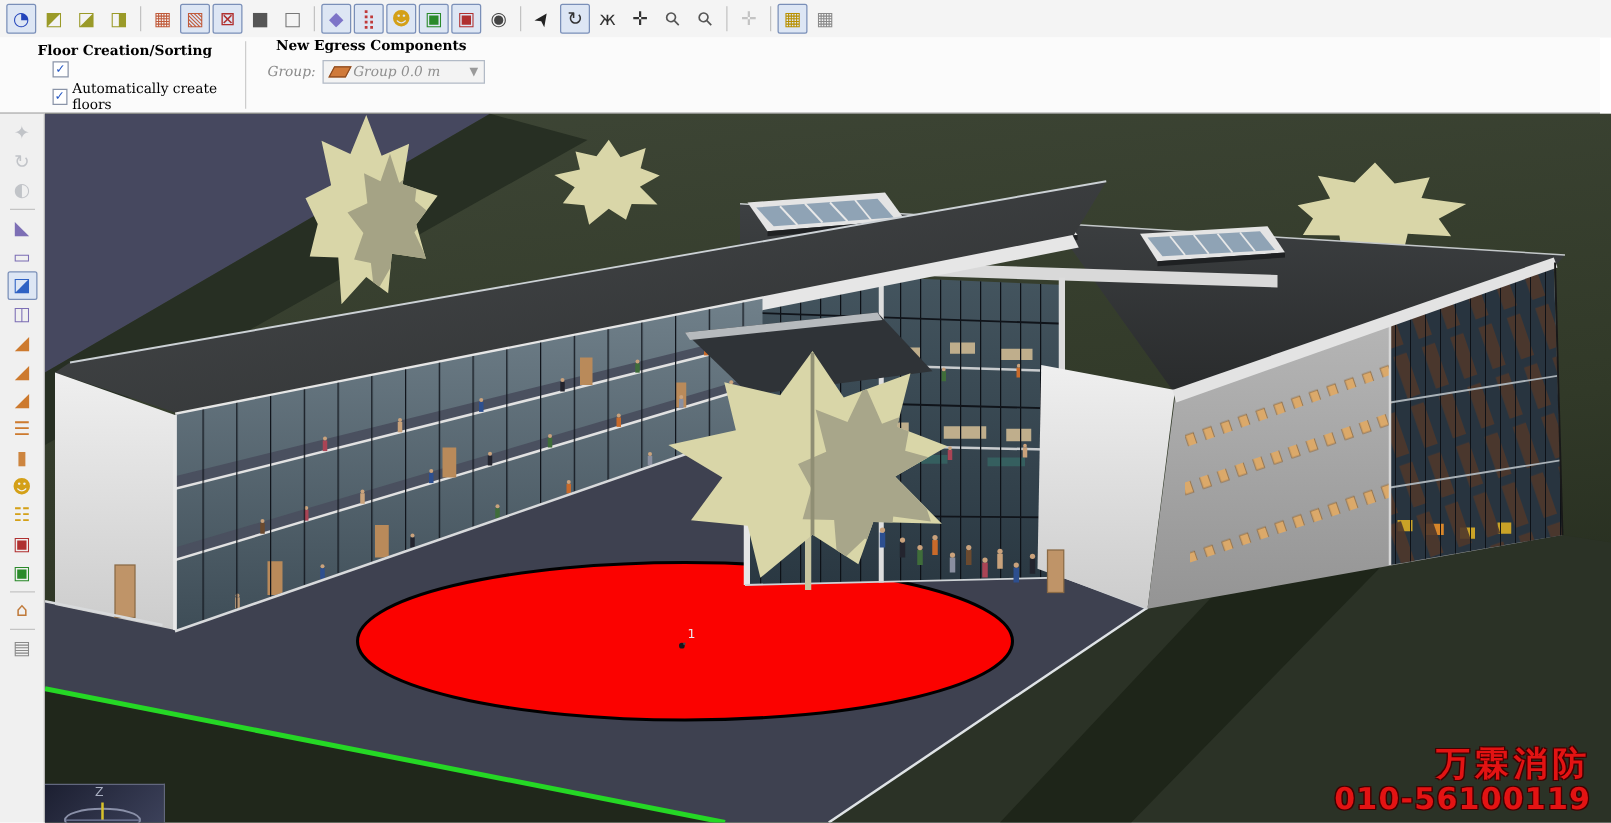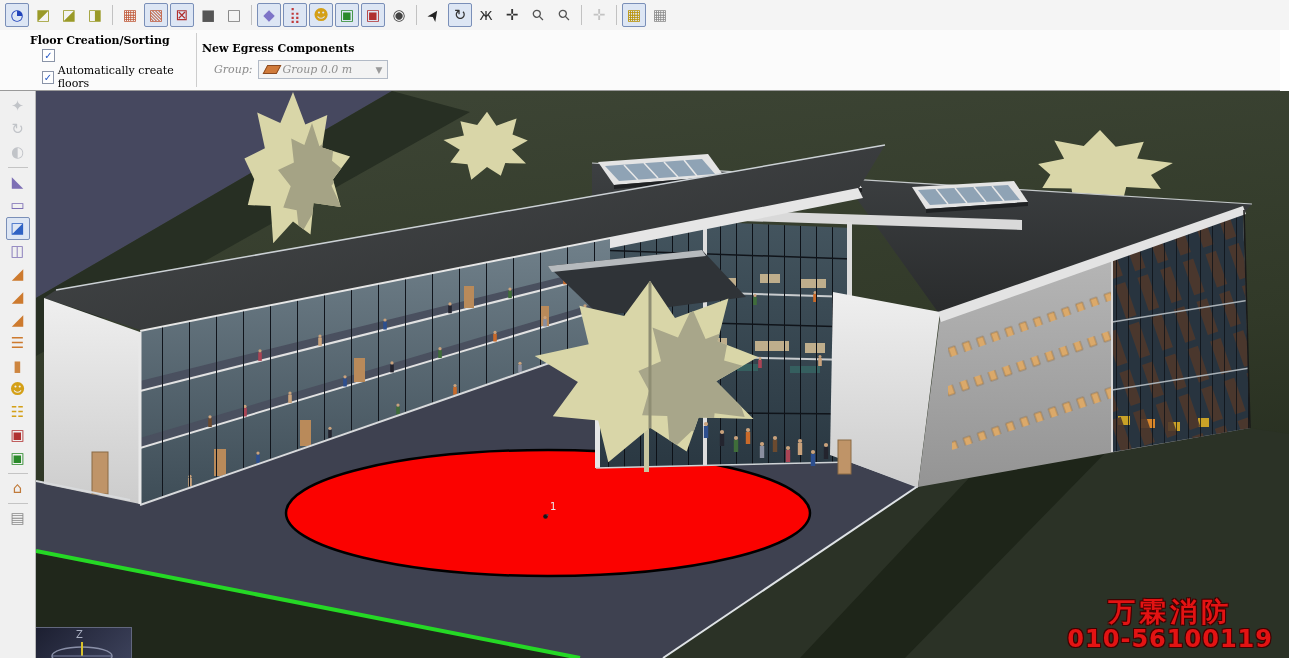--- a/index.html
+++ b/index.html
@@ -11,21 +11,21 @@
     margin:0 1px;border:1px solid transparent;border-radius:2px;font-family:"DejaVu Sans",sans-serif;
     font-size:15px;line-height:1;cursor:default;user-select:none;}
   .tbtn.pressed{border:1px solid #7a8fb8;background:#dde6f4;}
   .tbtn.disabled{opacity:.45;}
   .vsep{width:1px;height:20px;background:#c2c2c2;margin:0 4px;}
   
   #panelstrip{position:absolute;left:0;top:30px;width:1280px;height:61px;background:#fbfbfb;
     border-bottom:1px solid #9a9a9a;box-sizing:border-box;font-size:11px;}
   .ptitle{font-weight:bold;font-size:11px;color:#000;}
   #floorsec{position:absolute;left:30px;top:4px;width:162px;}
-  #egresssec{position:absolute;left:202px;top:12px;width:190px;}
+  #egresssec{position:absolute;left:202px;top:0;width:190px;text-align:center;}
   .pdivider{position:absolute;left:196px;top:3px;width:1px;height:54px;background:#cdcdcd;}
   .cbrow{display:flex;align-items:center;margin-top:2px;margin-left:12px;}
   .cbox{width:11px;height:11px;border:1px solid #8a94a8;background:#fff;display:inline-flex;
     align-items:center;justify-content:center;color:#2457c5;font-family:"DejaVu Sans",sans-serif;
     font-size:10px;font-weight:bold;margin-right:4px;}
   .fhrow{display:flex;align-items:center;margin-top:3px;margin-left:26px;}
   .fhinput{width:66px;height:14px;border:1px solid #9aa4b4;font-family:"DejaVu Serif",serif;
     font-size:11px;padding:0 2px;background:#fff;}
   .grouprow{display:flex;align-items:center;margin-top:5px;margin-left:12px;color:#8a8a8a;font-style:italic;}
   .gselect{width:128px;height:17px;border:1px solid #b2bac6;background:#f3f3f3;margin-left:5px;
@@ -35,21 +35,21 @@
   .garrow{margin-left:auto;margin-right:4px;color:#9a9a9a;font-family:"DejaVu Sans",sans-serif;font-size:9px;}
   
   #leftrail{position:absolute;left:0;top:91px;width:36px;height:567px;background:#f0f0f0;
     border-right:1px solid #b8b8b8;box-sizing:border-box;display:flex;flex-direction:column;
     align-items:center;padding-top:4px;}
   #leftrail .tbtn{width:22px;height:21px;margin:0;}
   .hsep{width:20px;height:1px;background:#c4c4c4;margin:3px 0;}
   
   #viewport{position:absolute;left:36px;top:91px;width:1253px;height:567px;background:#353d2e;}
   #scene{position:absolute;left:0;top:0;}
-  #watermark{position:absolute;right:16px;bottom:6px;text-align:center;color:#e31313;
+  #watermark{position:absolute;right:16px;bottom:6px;text-align:right;color:#e31313;
     font-family:"DejaVu Sans",sans-serif;font-weight:bold;line-height:1.05;
     text-shadow:1px 1px 0 #420000,-1px -1px 0 #420000,1px -1px 0 #420000,-1px 1px 0 #420000;}
   #wm1{font-size:27px;letter-spacing:4px;}
   #wm2{font-size:24px;letter-spacing:1px;}
   #wm3{font-size:21px;}
   #gizmo{position:absolute;left:0;bottom:0;width:95px;height:30px;
     background:linear-gradient(135deg,#1c1f31,#3c415a);border-top:1px solid #62677e;
     border-right:1px solid #62677e;}
   #gizmo .zlabel{position:absolute;left:40px;top:1px;color:#aab0c2;
     font-family:"DejaVu Sans",sans-serif;font-size:10px;}

